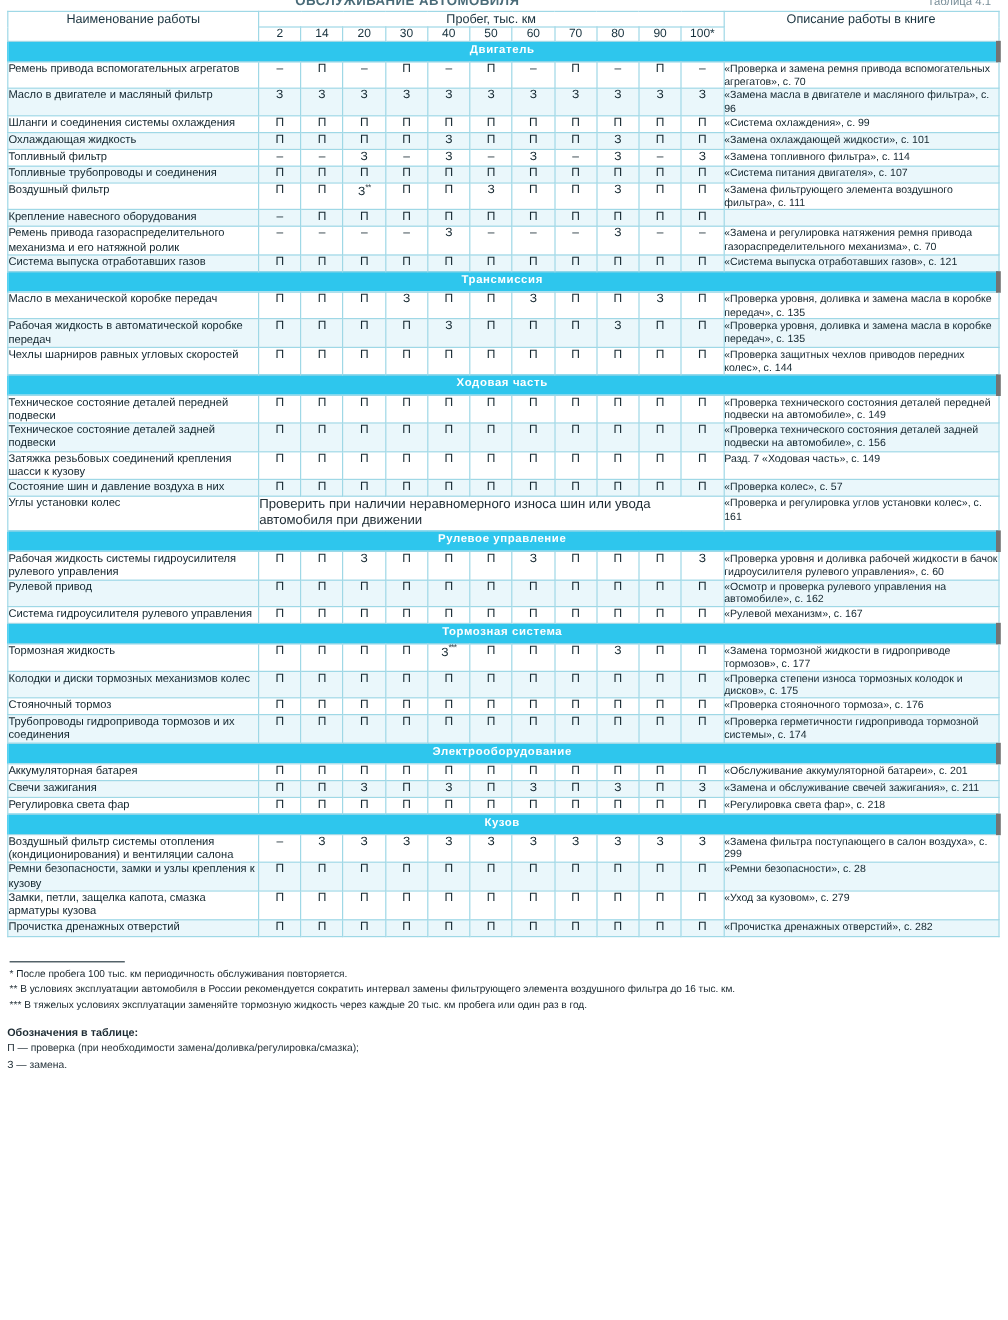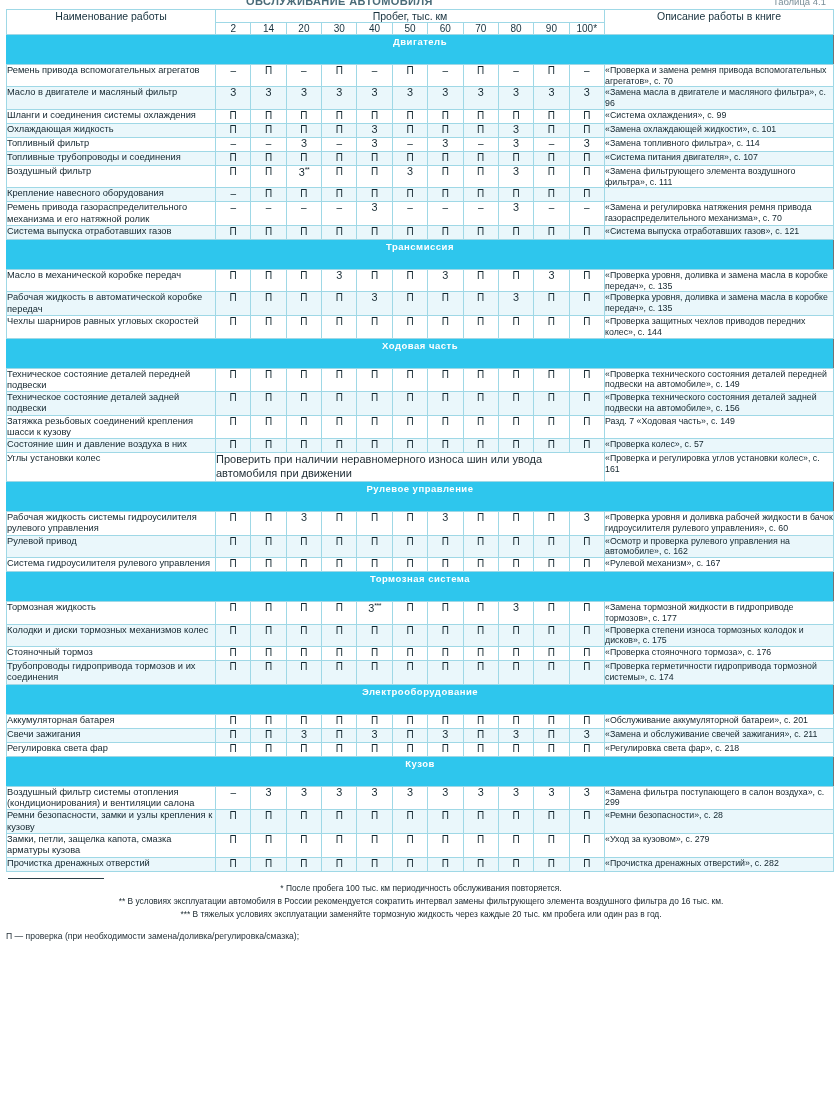--- a/index.html
+++ b/index.html
@@ -79,23 +79,23 @@
 
   
   tr.section td {
     background: #2ec6ed;
     color: #ffffff;
     font-weight: bold;
     font-size: 9.5px;
     text-align: center;
     letter-spacing: .5px;
     height: 13px;
-    padding: 1px 0 15px 0;
+    padding: 1px 0 2px 0;
     border-left: 1px solid #2ec6ed;
-    border-right: 1px solid #737373;
+    border-right: 4px solid #737373;
   }
 
   tr.row td { height: 13px; }
   td.name {
     padding: 3px 4px 3px 6px;
     line-height: 1.22;
     font-size: 9.3px;
     color: #12252e;
     margin-left: 43px;
   }
@@ -118,26 +118,25 @@
     line-height: 1.25;
     font-size: 11px;
   }
 
   
   tr.tintA td { background: #ffffff; }
   tr.tintB td { background: #eaf7fb; }
 
   
   .footnotes {
-    margin-top: 6px;
+    margin-top: 20px;
     padding-left: 2px;
     font-size: 8.4px;
     line-height: 1.55;
     color: #16242b;
-    text-align: center;
   }
   .footnotes .rule {
     width: 96px;
     height: 1px;
     background: #2b3c45;
     margin: 0 0 3px 0;
   }
   .legend {
     margin-top: 9px;
     font-size: 8.6px;
@@ -675,16 +674,18 @@
   </table>
 
   <div class="footnotes">
     <div class="rule"></div>
     <div>* После пробега 100 тыс. км периодичность обслуживания повторяется.</div>
     <div>** В условиях эксплуатации автомобиля в России рекомендуется сократить интервал замены фильтрующего элемента воздушного фильтра до 16 тыс. км.</div>
     <div>*** В тяжелых условиях эксплуатации заменяйте тормозную жидкость через каждые 20 тыс. км пробега или один раз в год.</div>
   </div>
 
   <div class="legend">
+    <div class="legend-title">Обозначения в таблице:</div>
     <div>П — проверка (при необходимости замена/доливка/регулировка/смазка);</div>
+    <div>З — замена.</div>
   </div>
 
 </div>
 
 </body></html>

